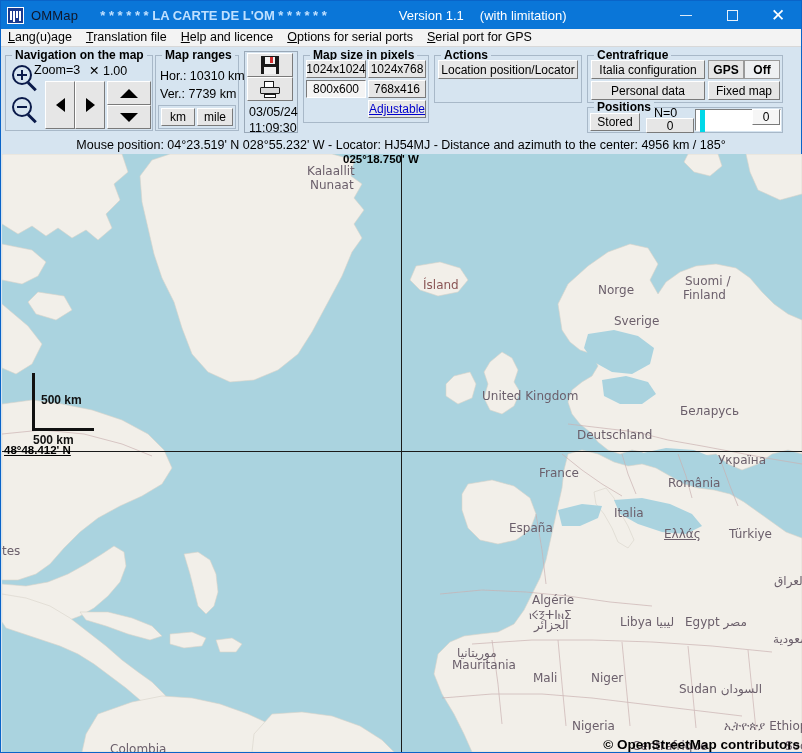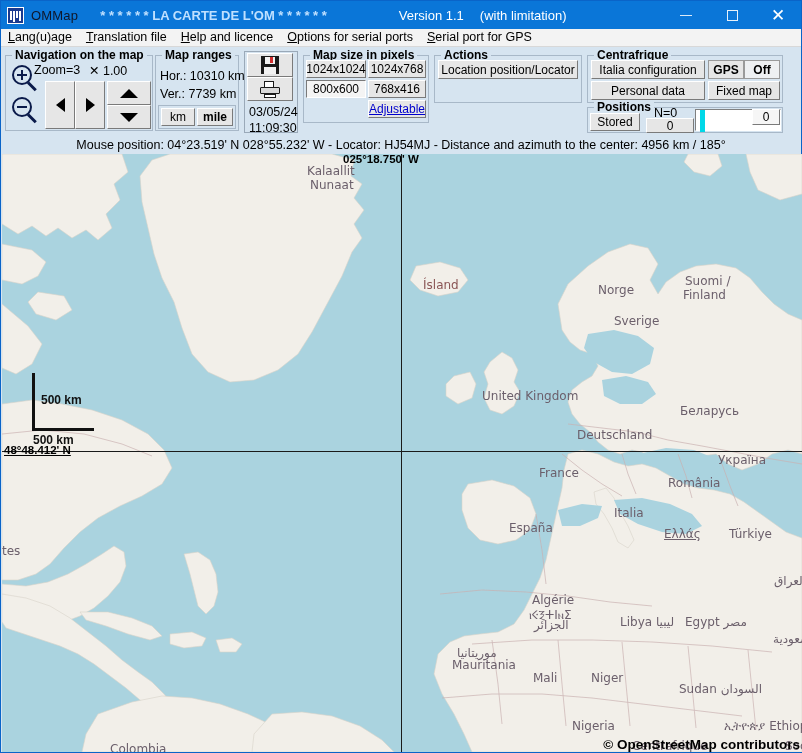--- a/index.html
+++ b/index.html
@@ -280,21 +280,21 @@
 
     <div class="gbox" style="left:154px; top:8px; width:84px; height:76px;">
       <div class="glabel">Map ranges</div>
     </div>
     <div class="stat" style="left:159px; top:22px;">Hor.: 10310 km</div>
     <div class="stat" style="left:159px; top:40px;">Ver.: 7739 km</div>
     <div class="gbox" style="left:157px; top:58px; width:78px; height:24px;"></div>
     <div class="btn" style="left:160px; top:61px; width:34px; height:18px;">
       <span>km</span>
     </div>
-    <div class="btn" style="left:196px; top:61px; width:36px; height:18px;font-weight:bold;">
+    <div class="btn" style="left:196px; top:61px; width:36px; height:18px;">
       <span>mile</span>
     </div>
 
     <div class="gbox" style="left:243px; top:4px; width:54px; height:82px; border-color:#9aa9b8;"></div>
     <div class="btn" style="left:246px; top:6px; width:46px; height:24px;">
       <span class="floppy">
           <span class="top"></span>
           <span class="slot"></span>
           <span class="bot"></span>
         </span>

